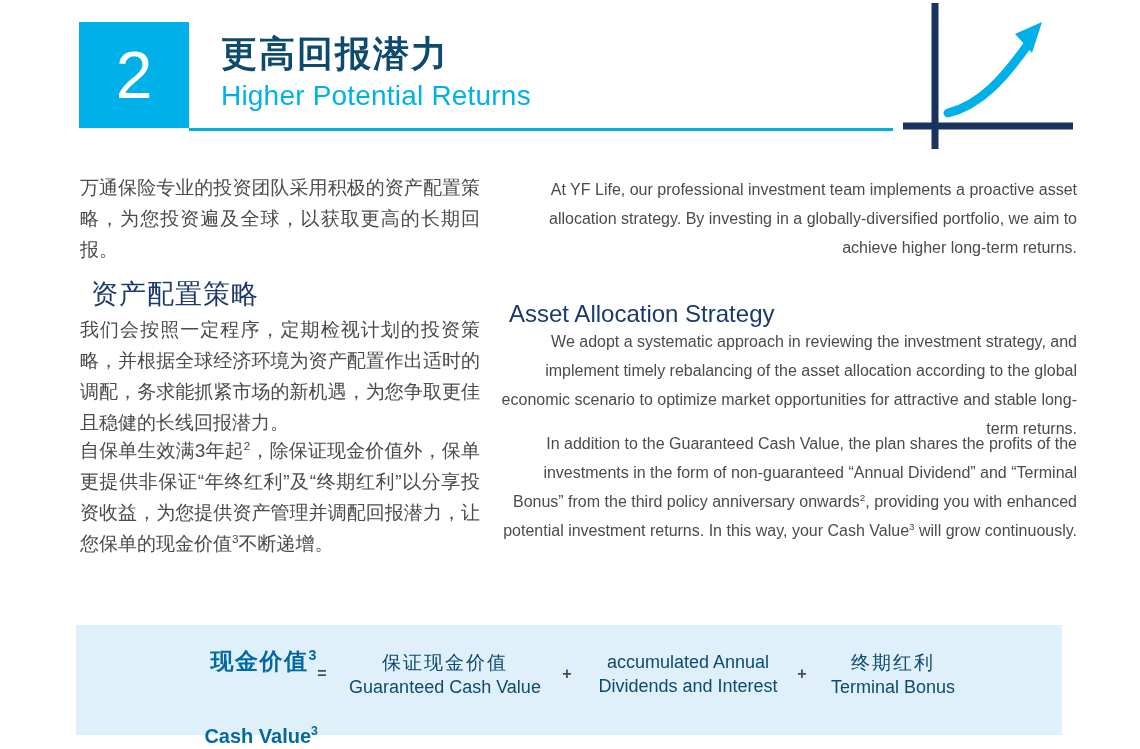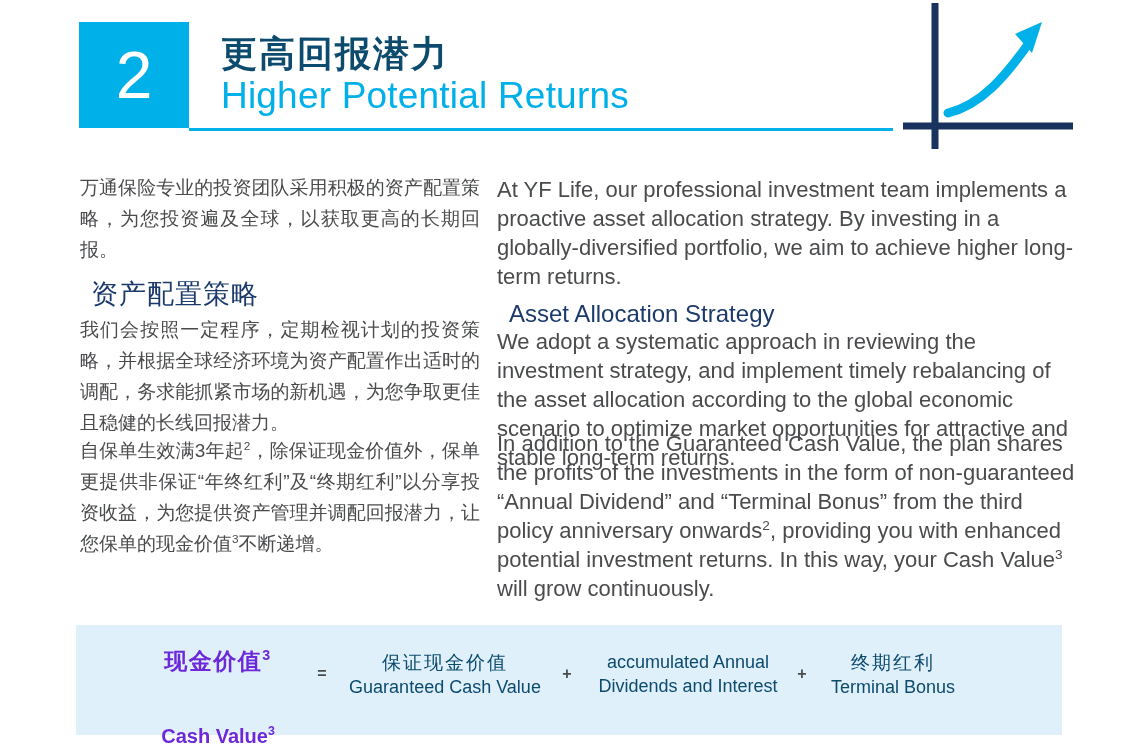--- a/index.html
+++ b/index.html
@@ -17,54 +17,54 @@
   }
   .num-square .num{
     color:#ffffff;font-size:66px;font-weight:300;line-height:1;
   }
   .title-block{position:absolute;left:221px;top:33px;}
   .title-zh{
     color:#0c4a6e;font-size:36px;font-weight:600;line-height:42px;
     letter-spacing:2px;margin:0;
   }
   .title-en{
-    color:#00B0E8;font-size:37px;font-weight:500;line-height:34px;
+    color:#00B0E8;font-size:28px;font-weight:500;line-height:34px;
     margin:4px 8px 0 0;letter-spacing:0.2px;
   }
   .title-rule{
     position:absolute;left:189px;top:128px;width:704px;height:3px;
     background:#00B0E8;
   }
   .growth-icon{position:absolute;left:903px;top:3px;width:172px;height:148px;}
   
   .zh-body{
     position:absolute;left:79px;width:400px;
     color:#4A4B4D;font-size:19px;line-height:31px;margin:1px;
     text-align:justify;
   }
   .en-body{
     position:absolute;left:497px;width:580px;
-    color:#4A4B4D;font-size:22px;line-height:29px;margin:0;
+    color:#4A4B4D;font-size:16px;line-height:29px;margin:0;text-align:right;
   }
   .heading-zh{
     position:absolute;left:79px;top:264px;margin:12px;
     color:#1B3A6B;font-size:27px;font-weight:400;letter-spacing:1px;
   }
   .heading-en{
     position:absolute;left:497px;top:288px;margin:12px;
     color:#1B3A6B;font-size:24px;font-weight:500;
   }
   sup{font-size:0.62em;line-height:0;}
   
   .formula-box{
     position:absolute;left:76px;top:625px;width:986px;height:110px;
     background:#DFF0FA;
   }
   .f-item{position:absolute;text-align:center;}
-  .f-result{left:42px;top:22px;width:200px;color:#6d28d9;}
+  .f-result{left:42px;top:22px;width:200px;color:#0369a1;text-align:right;}
   .f-result .f-zh{font-size:23px;font-weight:700;line-height:28px;letter-spacing:1.5px;}
   .f-result .f-en{font-size:20px;font-weight:700;line-height:27px;margin-top:48px;}
   .f-op{width:40px;top:40px;color:#4A4B4D;font-size:16px;font-weight:700;}
   .f-op-eq{left:226px;}
   .f-op-p1{left:471px;}
   .f-op-p2{left:706px;}
   .f-term{top:25px;color:#0c4a6e;}
   .f-term .f-zh{font-size:19px;line-height:25px;letter-spacing:2px;}
   .f-term .f-en{font-size:18px;line-height:24px;}
   .f-term-1{left:259px;width:220px;}

